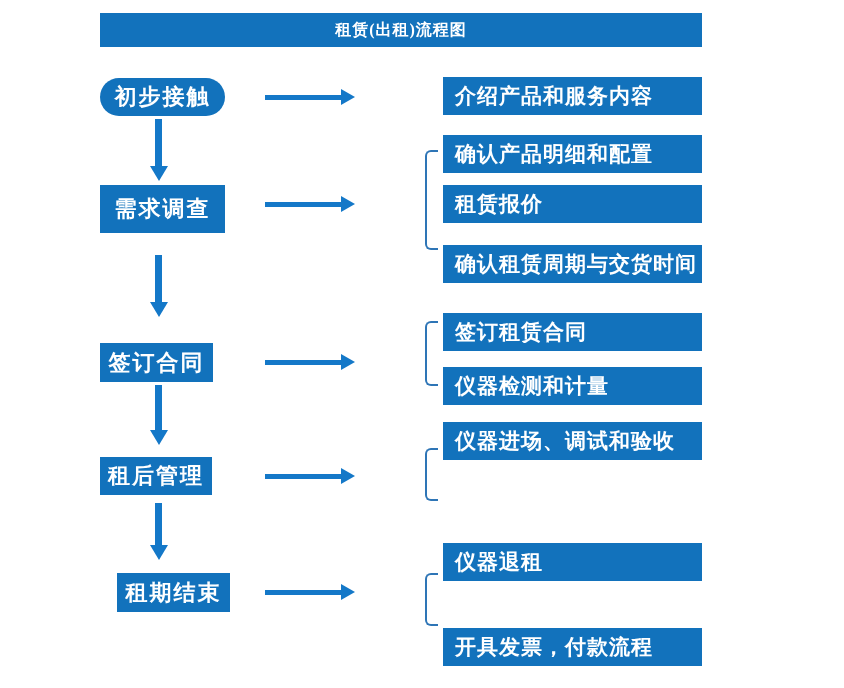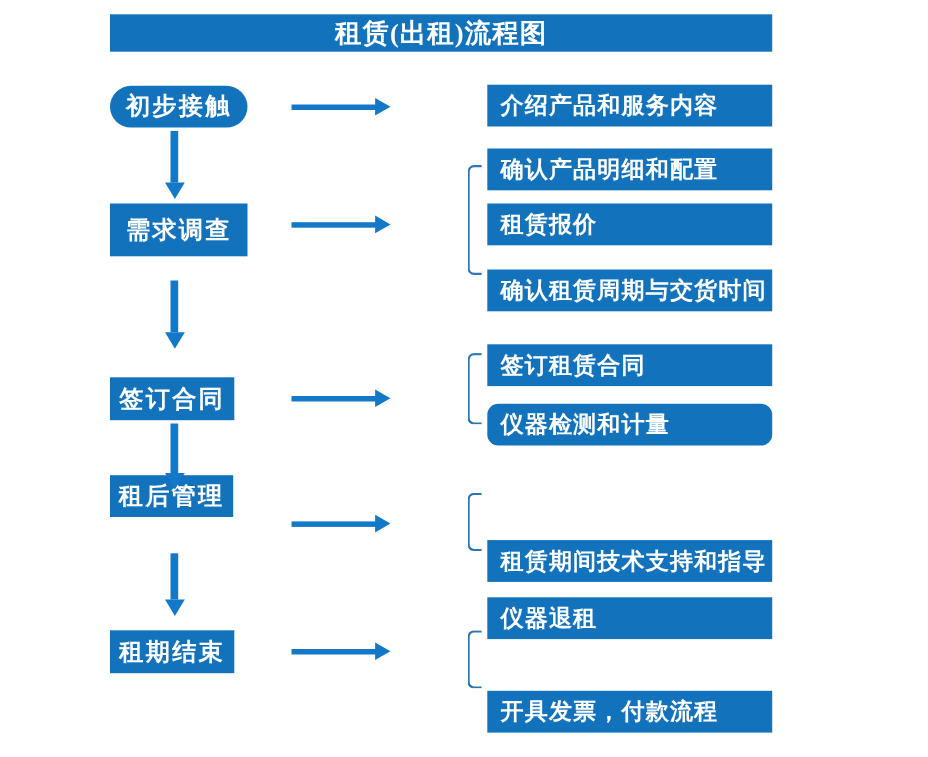--- a/index.html
+++ b/index.html
@@ -17,21 +17,21 @@
     height: 688px;
     background: var(--background);
     overflow: hidden;
     font-family: "Liberation Serif", "DejaVu Serif", serif;
   }
   .title-bar {
     position: absolute;
     left: 100px; top: 13px; width: 602px; height: 34px;
     background: var(--box-blue);
     color: var(--text);
-    font-size: 24px; font-weight: bold;
+    font-size: 16px; font-weight: bold;
     display: flex; align-items: center; justify-content: center;
     letter-spacing: 1px;
   }
   .step-box {
     position: absolute;
     background: var(--box-blue);
     color: var(--text);
     font-size: 22px; font-weight: bold;
     display: flex; align-items: center; justify-content: center;
     letter-spacing: 2px;
@@ -83,30 +83,30 @@
 </head>
 <body>
 
 <div class="canvas">
 
   <div class="title-bar">租赁(出租)流程图</div>
 
   <div class="step-box" style="left:100px; top:78px;  width:125px; height:38px;border-radius:19px;">初步接触</div>
   <div class="step-box" style="left:100px; top:185px; width:125px; height:48px;">需求调查</div>
   <div class="step-box" style="left:100px; top:343px; width:113px; height:39px;">签订合同</div>
-  <div class="step-box" style="left:100px; top:432px; width:112px; height:38px;">租后管理</div>
-  <div class="step-box" style="left:100px; top:573px; width:113px; height:39px;">租期结束</div>
+  <div class="step-box" style="left:100px; top:457px; width:112px; height:38px;">租后管理</div>
+  <div class="step-box" style="left:117px; top:573px; width:113px; height:39px;">租期结束</div>
 
   <div class="detail-box" style="top:77px;">介绍产品和服务内容</div>
   <div class="detail-box" style="top:135px;">确认产品明细和配置</div>
   <div class="detail-box" style="top:185px;">租赁报价</div>
   <div class="detail-box" style="top:245px;">确认租赁周期与交货时间</div>
   <div class="detail-box" style="top:313px;">签订租赁合同</div>
-  <div class="detail-box" style="top:367px;border-radius:10px;">仪器检测和计量</div>
-  <div class="detail-box" style="top:491px;">租赁期间技术支持和指导</div>
+  <div class="detail-box" style="top:367px;">仪器检测和计量</div>
+  <div class="detail-box" style="top:422px;">仪器进场、调试和验收</div>
   <div class="detail-box" style="top:543px;">仪器退租</div>
   <div class="detail-box" style="top:608px;margin-top:20px;">开具发票，付款流程</div>
 
   <div class="h-arrow" style="top:89px;">
     <div class="shaft"></div>
     <div class="head"></div>
   </div>
   <div class="h-arrow" style="top:196px;">
     <div class="shaft"></div>
     <div class="head"></div>

